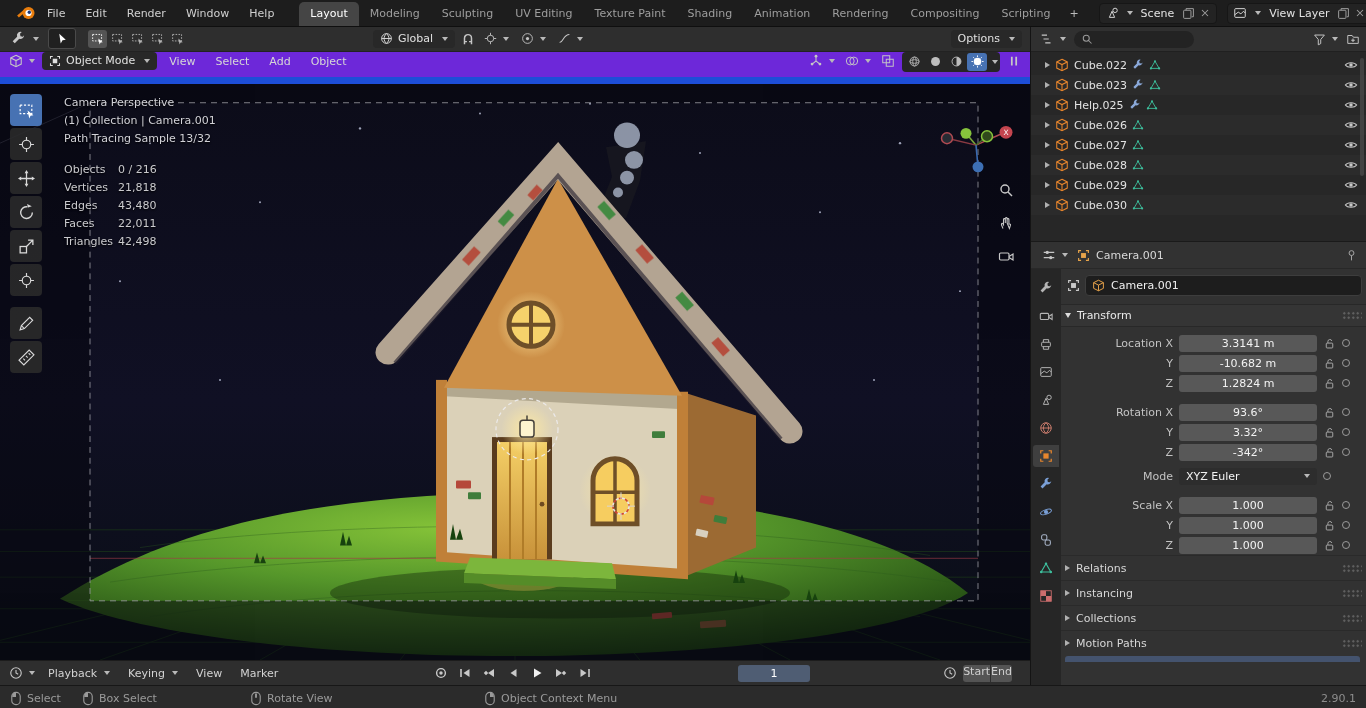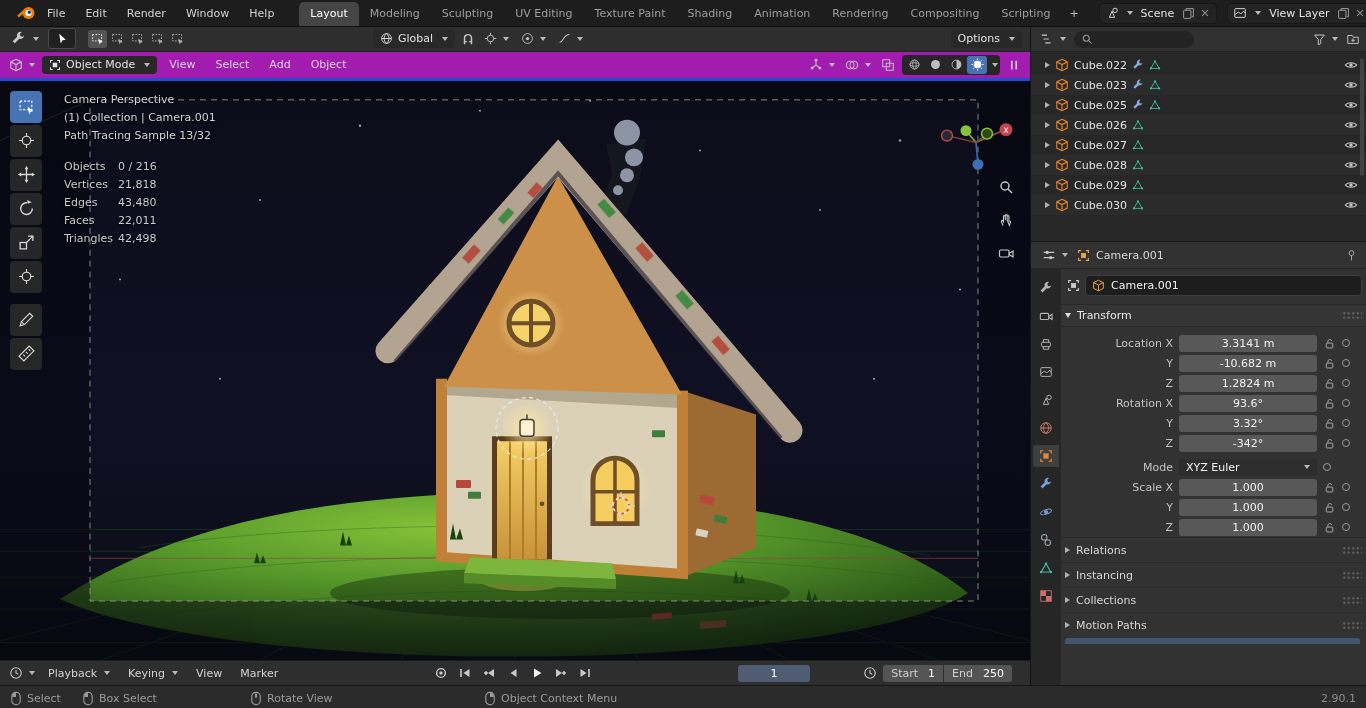--- a/index.html
+++ b/index.html
@@ -33,21 +33,21 @@
   .toolsettings{height:24px;background:#2e2e2e;border-bottom:1px solid #222;display:flex;align-items:center;padding:0 8px;gap:6px;position:relative;}
   .tsbtn{display:flex;align-items:center;gap:3px;padding:2px 3px;border-radius:3px;}
   .atool{width:26px;height:19px;background:#202020;border:1px solid #4a4a4a;border-radius:3px;display:flex;align-items:center;justify-content:center;}
   .modebtns{display:flex;gap:1px;margin-left:6px;}
   .modebtn{width:19px;height:18px;display:flex;align-items:center;justify-content:center;border-radius:3px;color:#b5b5b5;}
   .modebtn.active{background:#545454;color:#fff;}
   .centergrp{display:flex;align-items:center;gap:6px;margin-left:180px;}
   .dd{display:flex;align-items:center;background:#282828;border-radius:4px;height:18px;padding:0 7px;gap:5px;color:#e0e0e0;}
   .optbtn{margin-left:auto;}
   
-  .vpheader{height:26px;background:#a21caf;border-bottom:3px solid #1d4ed8;display:flex;align-items:center;padding:0 6px;gap:4px;}
+  .vpheader{height:26px;background:#6d28d9;border-bottom:7px solid #1d4ed8;display:flex;align-items:flex-start;padding:0 6px;gap:4px;}
   .vpmenu{padding:3px 8px;color:#d6d6d6;border-radius:3px;white-space:nowrap;}
   .hicon{display:flex;align-items:center;gap:2px;padding:2px 3px;color:#c6c6c6;}
   .shadegrp{display:flex;align-items:center;background:#262626;border-radius:4px;padding:1px 2px;gap:1px;}
   .shadebtn{width:20px;height:18px;display:flex;align-items:center;justify-content:center;border-radius:3px;color:#bdbdbd;}
   .shadebtn.active{background:#4772b3;color:#fff;}
   
   .canvas{height:584px;position:relative;background:#0b0b16;overflow:hidden;}
   .scene{position:absolute;inset:0;width:100%;height:100%;display:block;}
   .vp-tools{position:absolute;left:10px;top:10px;display:flex;flex-direction:column;gap:2px;}
   .vtool{width:32px;height:32px;border:0;background:#2c2c2cdd;border-radius:4px;display:flex;align-items:center;justify-content:center;color:#d9d9d9;padding:0;}
@@ -63,21 +63,21 @@
   
   .timeline{height:24px;background:#2e2e2e;border-top:1px solid #1c1c1c;display:flex;align-items:center;padding:0 6px;gap:2px;position:relative;}
   .tmenu{padding:3px 8px;color:#d2d2d2;display:flex;align-items:center;gap:3px;white-space:nowrap;}
   .transport{position:absolute;left:430px;display:flex;align-items:center;gap:3px;}
   .tbtn{width:21px;height:18px;border:0;background:transparent;color:#c9c9c9;display:flex;align-items:center;justify-content:center;padding:0;}
   .tbtn.play{color:#f0f0f0;}
   .framefld{position:absolute;left:738px;width:72px;height:17px;background:#4f5d73;border-radius:3px;color:#fff;
             display:flex;align-items:center;justify-content:center;}
   .tl-right{position:absolute;right:18px;display:flex;align-items:center;gap:6px;}
   .rangegrp{display:flex;gap:1px;}
-  .rangefld{height:17px;background:#545454;display:flex;align-items:center;padding:0 8px;gap:10px;}
+  .rangefld{height:17px;background:#545454;display:flex;align-items:center;padding:0 0;gap:10px;flex-direction:column;}
   .rangefld:first-child{border-radius:3px 0 0 3px;}
   .rangefld:last-child{border-radius:0 3px 3px 0;}
   .rangefld .rl{color:#cfcfcf;}
   .rangefld .rv{color:#fff;}
   
   .outheader{height:24px;background:#303030;border-bottom:1px solid #202020;display:flex;align-items:center;padding:0 6px;gap:5px;}
   .search{flex:1;height:17px;background:#232323;border-radius:9px;display:flex;align-items:center;padding:0 7px;gap:5px;color:#9a9a9a;max-width:160px;}
   .outliner{height:186px;background:#272727;padding-top:3px;position:relative;overflow:hidden;border-bottom:1px solid #1a1a1a;}
   .orow{height:20px;display:flex;align-items:center;padding:0 8px 0 14px;gap:5px;color:#e2e2e2;}
   .orow:nth-child(even){background:#2b2b2b;}
@@ -87,21 +87,21 @@
   .pbread{height:26px;display:flex;align-items:center;padding:0 8px;gap:6px;border-bottom:1px solid #282828;background:#323232;}
   .pbody{flex:1;display:flex;}
   .ptabs{width:30px;background:#262626;display:flex;flex-direction:column;align-items:center;padding-top:8px;gap:6px;}
   .ptab{width:26px;height:22px;display:flex;align-items:center;justify-content:center;border-radius:3px 0 0 3px;color:#ababab;}
   .ptab.active{background:#3f3f3f;}
   .pcontent{flex:1;padding:6px 4px 0 6px;overflow:hidden;}
   .namerow{display:flex;align-items:center;gap:5px;margin-bottom:8px;}
   .namefld{flex:1;height:19px;background:#1d1d1d;border:1px solid #3d3d3d;border-radius:4px;display:flex;align-items:center;gap:6px;padding:0 6px;color:#efefef;}
   .panelhdr{height:21px;display:flex;align-items:center;gap:6px;color:#e8e8e8;border-top:1px solid #282828;border-bottom:1px solid #282828;background:#353535;padding:0 4px;margin:0 -4px 6px -6px;}
   .prow{display:flex;align-items:center;height:20px;gap:6px;}
-  .prow.mt{margin-top:0;}
+  .prow.mt{margin-top:9px;}
   .prow.mt4{margin-top:4px;}
   .plabel{width:106px;text-align:right;color:#c3c3c3;flex:none;}
   .pfield{width:138px;height:17px;background:#585858;border-radius:3px;color:#f2f2f2;
           display:flex;align-items:center;justify-content:center;flex:none;}
   .pselect{background:#2d2d2d;justify-content:space-between;padding:0 7px;width:124px;}
   .plock{color:#a8a8a8;flex:none;}
   .pdot{width:6px;height:6px;border:1px solid #9a9a9a;border-radius:50%;flex:none;}
   .csection{height:24px;display:flex;align-items:center;gap:6px;color:#d6d6d6;border-top:1px solid #2a2a2a;padding:0 4px;margin:0 -4px 0 -6px;background:#323232;}
   .csection:first-of-type{margin-top:10px;}
   .partial{height:6px;background:#44536e;border-radius:3px 3px 0 0;margin:1px 2px 0 -2px;}
@@ -914,21 +914,21 @@
           <span class="sp"></span>
           <svg class="ic" width="14" height="14" color="#c8c8c8">
               <use href="#i-eye"></use>
             </svg>
         </div>
         <div class="orow">
           <i class="tri-r"></i>
           <svg class="ic" width="14" height="14" color="#e8862d">
               <use href="#i-cube"></use>
             </svg>
-          <span>Cube.025</span>
+          <span>Help.025</span>
           <svg class="ic" width="12" height="12" color="#8aa8d8">
               <use href="#i-wrench"></use>
             </svg>
           <svg class="ic" width="12" height="12" color="#3dbf9d">
               <use href="#i-tri"></use>
             </svg>
           <span class="sp"></span>
           <svg class="ic" width="14" height="14" color="#c8c8c8">
               <use href="#i-eye"></use>
             </svg>

